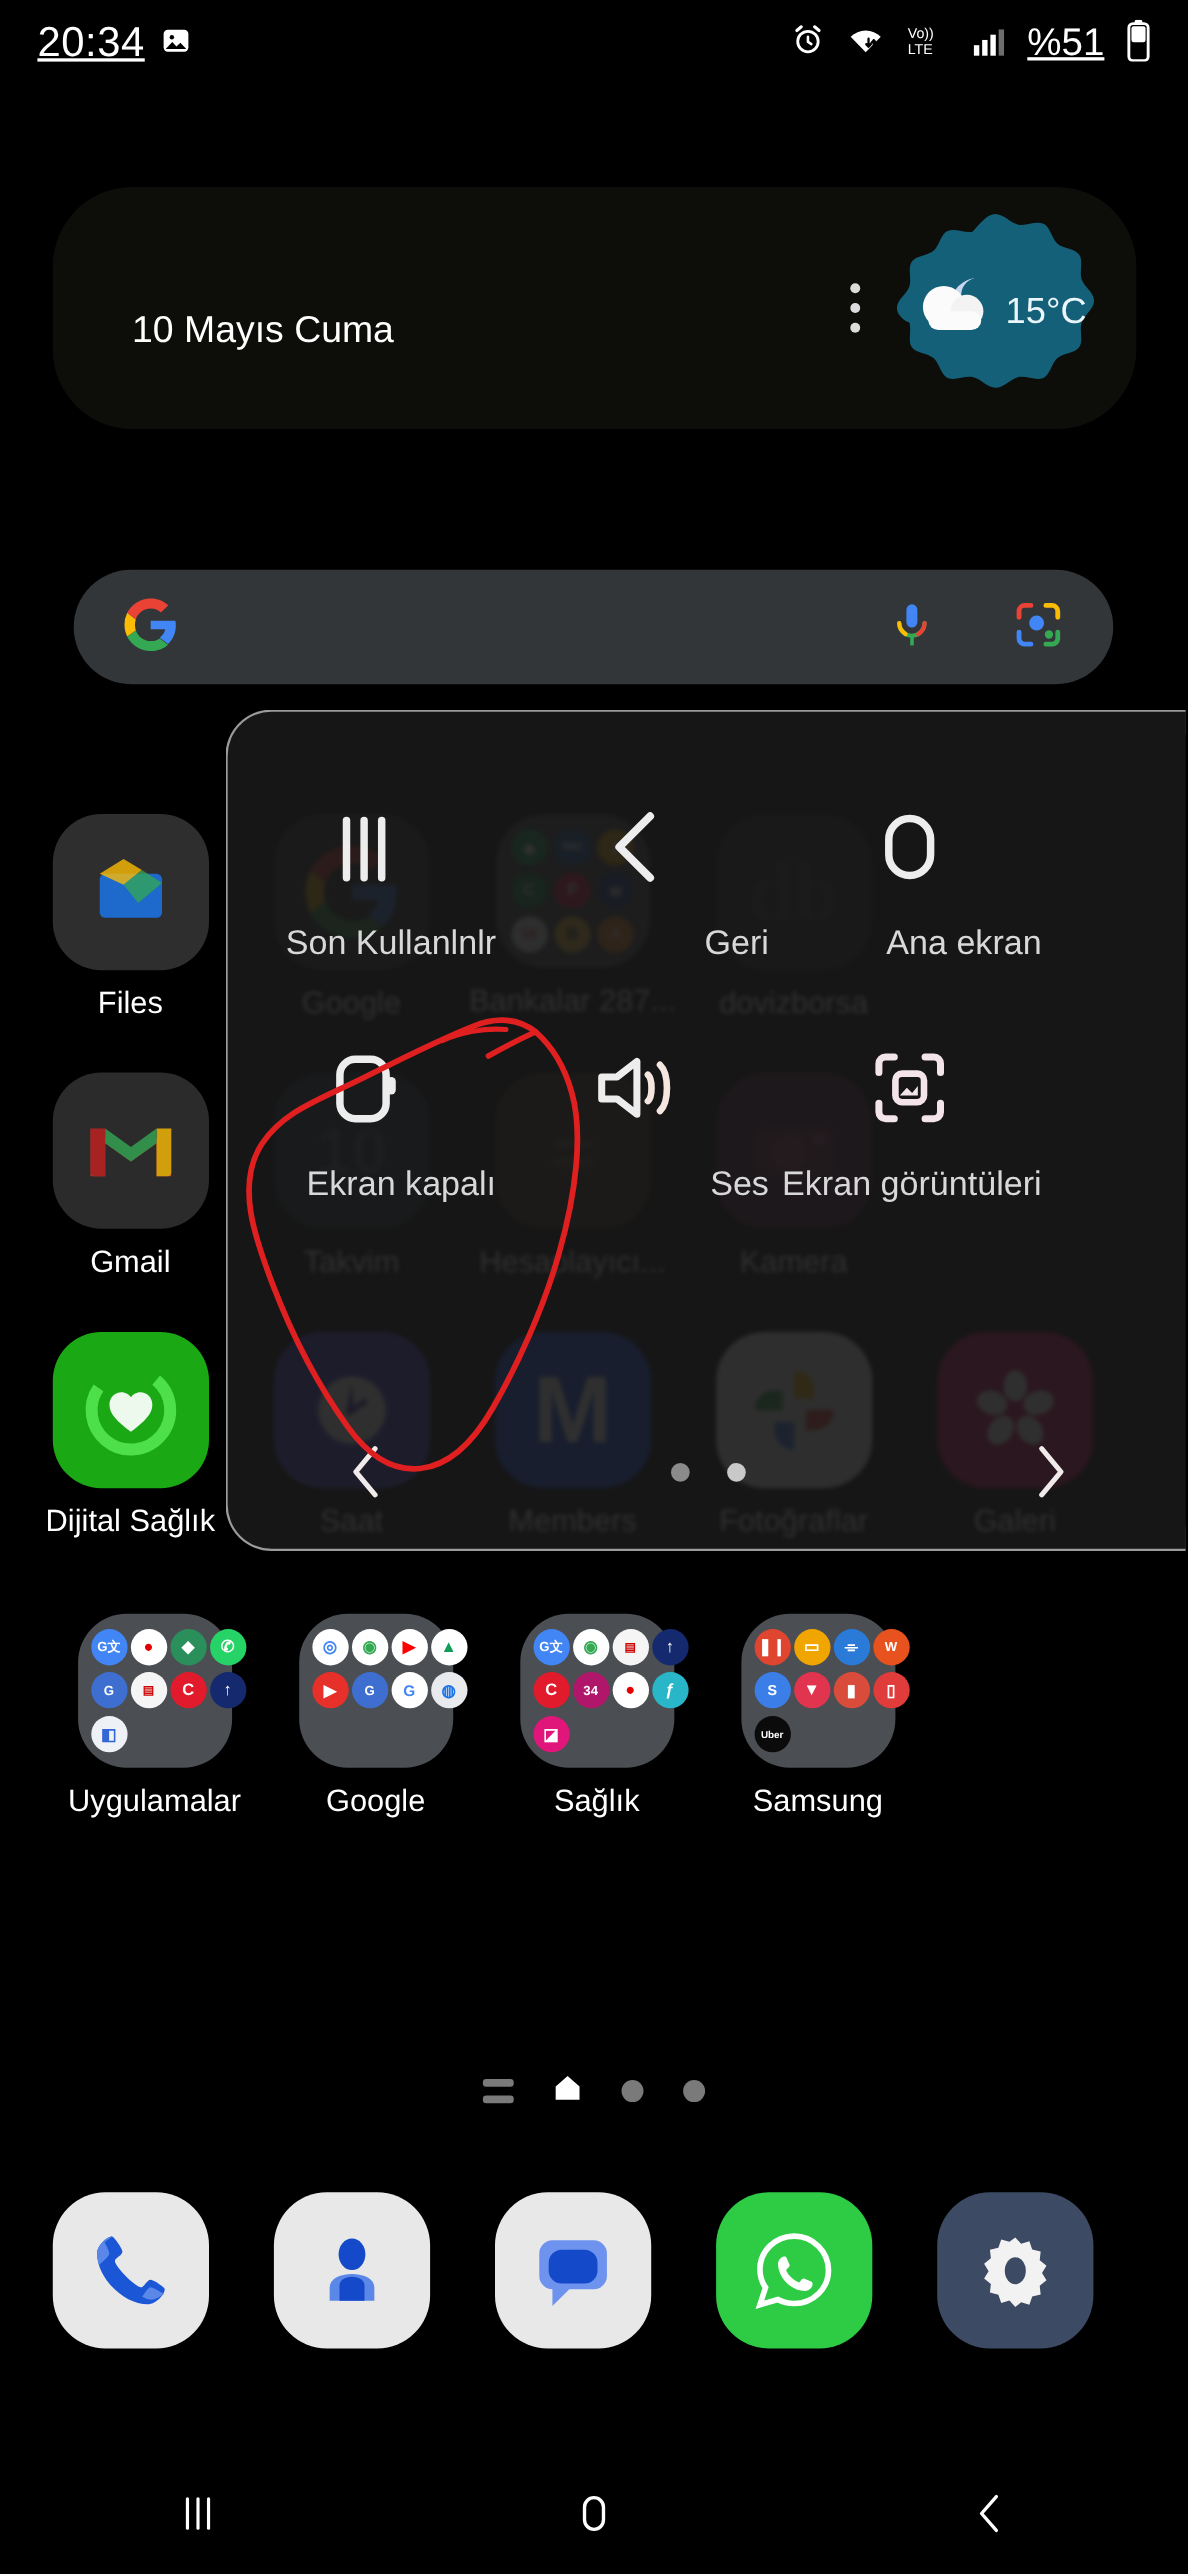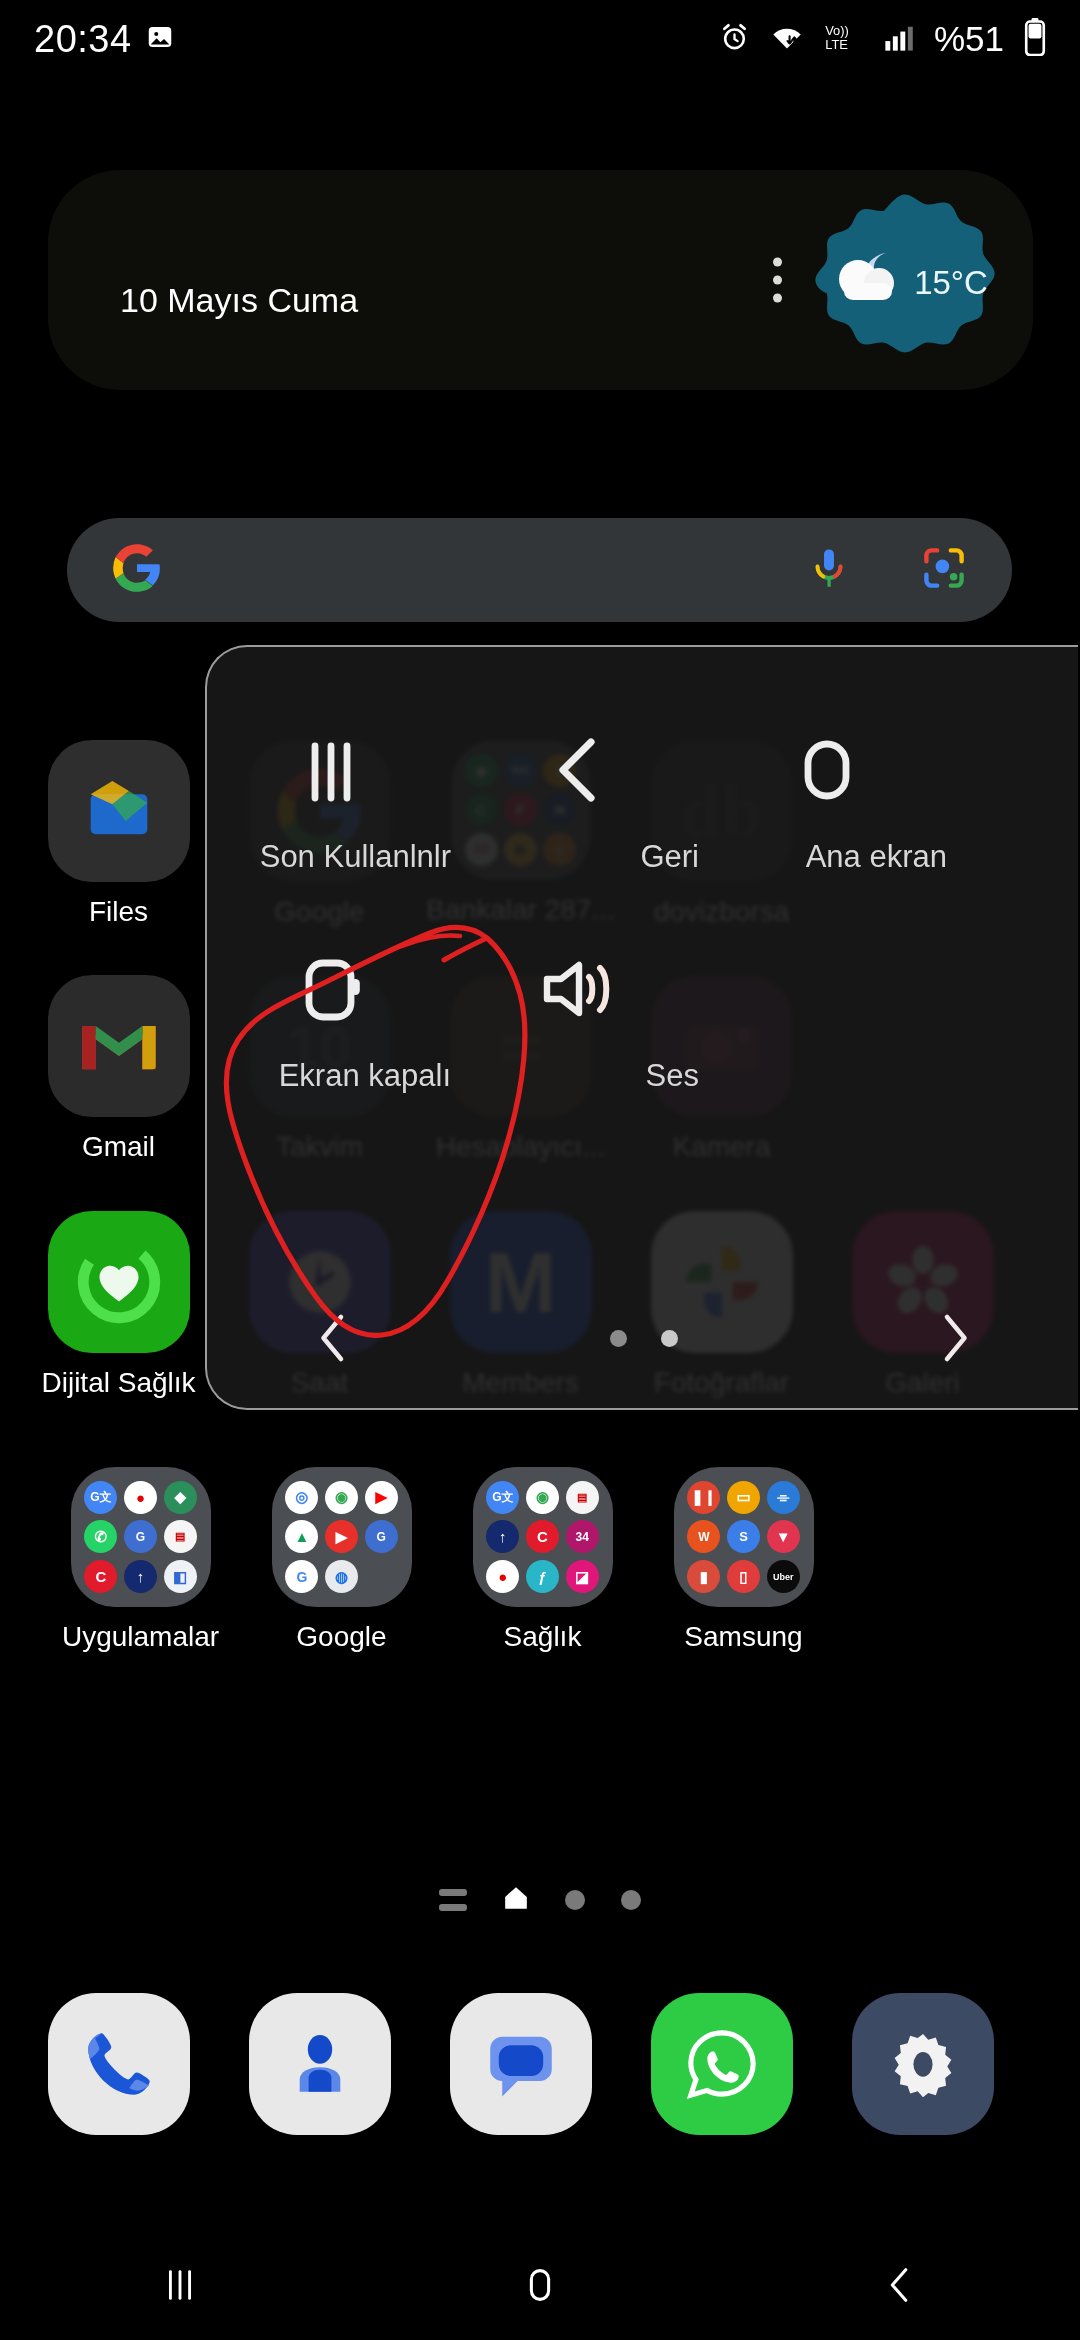--- a/index.html
+++ b/index.html
@@ -9,20 +9,21 @@
     font-family:"Liberation Sans", sans-serif;
     color:#fff; position:relative; overflow:hidden;
   }
   .screen { position:absolute; inset:0; background:#000; }
 
   
   .statusbar {
     position:absolute; top:0; left:0; width:1080px; height:78px;
     display:flex; align-items:center; justify-content:space-between;
     padding:0 34px;
+    text-decoration:underline;
   }
   .sb-left { display:flex; align-items:center; gap:13px; }
   .sb-clock { font-size:38px; letter-spacing:.5px; }
   .sb-right { display:flex; align-items:center; gap:20px; }
   .sb-batt-text { font-size:35px; letter-spacing:0px; }
 
   
   .weather-widget {
     position:absolute; left:48px; top:170px; width:985px; height:220px;
     background:#0d0e09; border-radius:72px;
@@ -64,21 +65,21 @@
     text-shadow:0 1px 3px rgba(0,0,0,.9);
   }
   .row2 { margin-top:47px; }
   .row3 { margin-top:48px; }
 
   
   .folder-row { margin-top:68px; padding-left:40px; }
   .fcell { width:201px; display:flex; flex-direction:column; align-items:center; }
   .folder {
     width:140px; height:140px; border-radius:44px; background:#4b4e52;
-    display:grid; grid-template-columns:repeat(3,1fr); grid-template-rows:repeat(3,1fr);
+    display:grid; grid-template-columns:repeat(4,1fr); grid-template-rows:repeat(3,1fr);
     gap:3px; padding:12px; align-items:center; justify-items:center;
   }
   .mini { width:33px; height:33px; border-radius:50%; display:flex;
           align-items:center; justify-content:center; font-size:15px;
           font-weight:bold; color:#fff; overflow:hidden; }
   .folder-label { margin-top:14px; font-size:28px; color:#fff; }
 
   
   .page-ind {
     position:absolute; top:1885px; left:0; width:1080px;
@@ -567,20 +568,35 @@
           <div class="ag-icon">
             <svg width="100" height="96" viewBox="0 0 50 48">
               <path d="M9 19h7l9-7v24l-9-7H9z" fill="none" stroke="#ededed" stroke-width="3.2" stroke-linejoin="round"></path>
               <path d="M30 18c2.2 2 2.2 10 0 12" fill="none" stroke="#f6e6e0" stroke-width="3" stroke-linecap="round"></path>
               <path d="M35.5 13.5c4.2 4 4.2 17 0 21" fill="none" stroke="#f6e6e0" stroke-width="3" stroke-linecap="round"></path>
             </svg>
           </div>
           <div class="ag-label">Ses</div>
         </div>
 
+        <div class="ag-cell">
+          <div class="ag-icon">
+            <svg width="98" height="96" viewBox="0 0 48 48">
+              <g fill="none" stroke="#f3e4ea" stroke-width="3.2" stroke-linecap="round">
+                <path d="M10 17v-4a3 3 0 0 1 3-3h4"></path>
+                <path d="M31 10h4a3 3 0 0 1 3 3v4"></path>
+                <path d="M38 31v4a3 3 0 0 1-3 3h-4"></path>
+                <path d="M17 38h-4a3 3 0 0 1-3-3v-4"></path>
+              </g>
+              <rect x="17.5" y="17.5" width="13" height="13" rx="3" fill="none" stroke="#f3e4ea" stroke-width="3"></rect>
+              <path d="M19.5 27.5l3.2-3.6 2.4 2.4 2.6-3.2v4.4z" fill="#f3e4ea"></path>
+            </svg>
+          </div>
+          <div class="ag-label">Ekran görüntüleri</div>
+        </div>
       </div>
     </div>
 
     <div class="assist-nav">
       <span class="an-arrow">
         <svg width="44" height="56" viewBox="0 0 24 32">
             <path d="M16 4 6 16l10 12" fill="none" stroke="#f1eaea" stroke-width="2.6" stroke-linecap="round" stroke-linejoin="round"></path>
           </svg>
       </span>
       <span class="an-dots">

